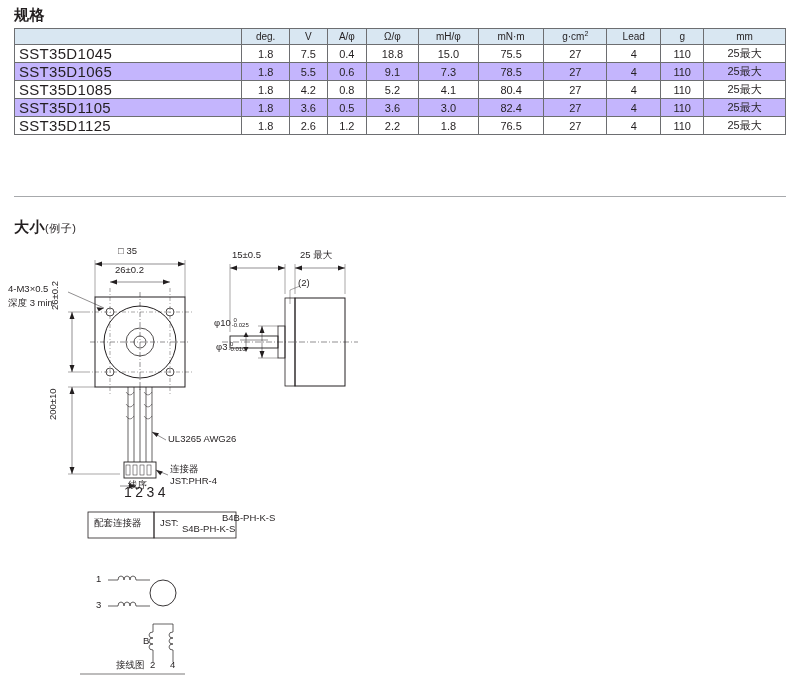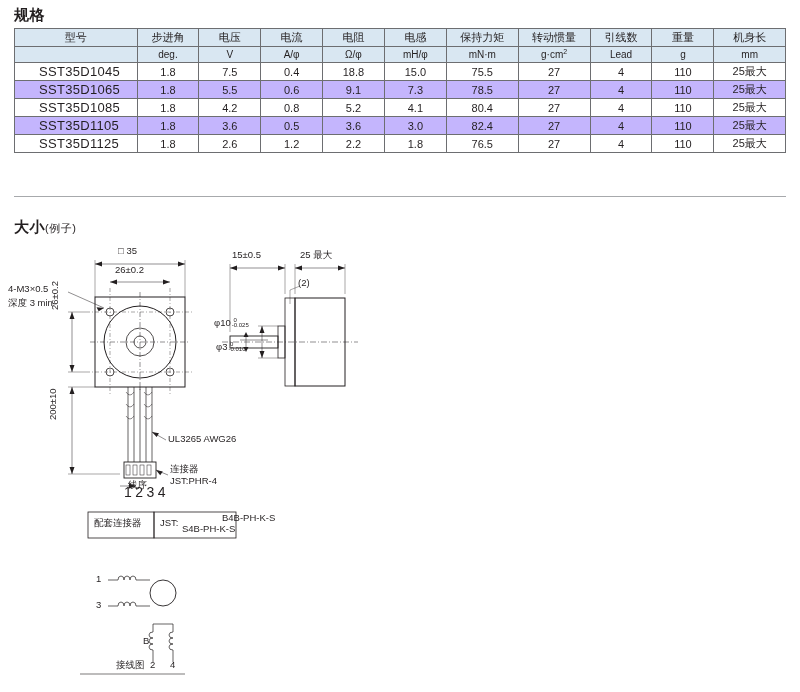--- a/index.html
+++ b/index.html
@@ -55,22 +55,22 @@
   #spec-table thead tr.units td {
     background: #d9e7f2;
     font-size: 10px;
     height: 15px;
   }
   #spec-table tbody tr.alt td {
     background: #c4b5fd;
   }
   #spec-table tbody td.model {
     text-align: left;
-    padding-left: 24px;
-    font-size: 13px;
+    padding-left: 4px;
+    font-size: 15px;
     letter-spacing: 0.3px;
   }
   #spec-table td.c-model { width: 122px; }
   #spec-table td.c-step  { width: 62px; }
   #spec-table td.c-volt  { width: 62px; }
   #spec-table td.c-cur   { width: 62px; }
   #spec-table td.c-res   { width: 62px; }
   #spec-table td.c-ind   { width: 62px; }
   #spec-table td.c-tor   { width: 72px; }
   #spec-table td.c-iner  { width: 72px; }
@@ -112,33 +112,20 @@
 <body>
 
 <div class="section-title" id="spec-title">规格</div>
 
 <div class="section-title" id="size-title">
   <span>大小</span><span class="sub">(例子)</span>
 </div>
 
 <table id="spec-table">
   <thead>
-    <tr>
-      <td class="c-model">型号</td>
-      <td class="c-step">步进角</td>
-      <td class="c-volt">电压</td>
-      <td class="c-cur">电流</td>
-      <td class="c-res">电阻</td>
-      <td class="c-ind">电感</td>
-      <td class="c-tor">保持力矩</td>
-      <td class="c-iner">转动惯量</td>
-      <td class="c-lead">引线数</td>
-      <td class="c-wt">重量</td>
-      <td class="c-len">机身长</td>
-    </tr>
     <tr class="units">
       <td></td>
       <td>deg.</td>
       <td>V</td>
       <td>A/φ</td>
       <td>Ω/φ</td>
       <td>mH/φ</td>
       <td>mN·m</td>
       <td>g·cm<span class="sup">2</span></td>
       <td>Lead</td>

